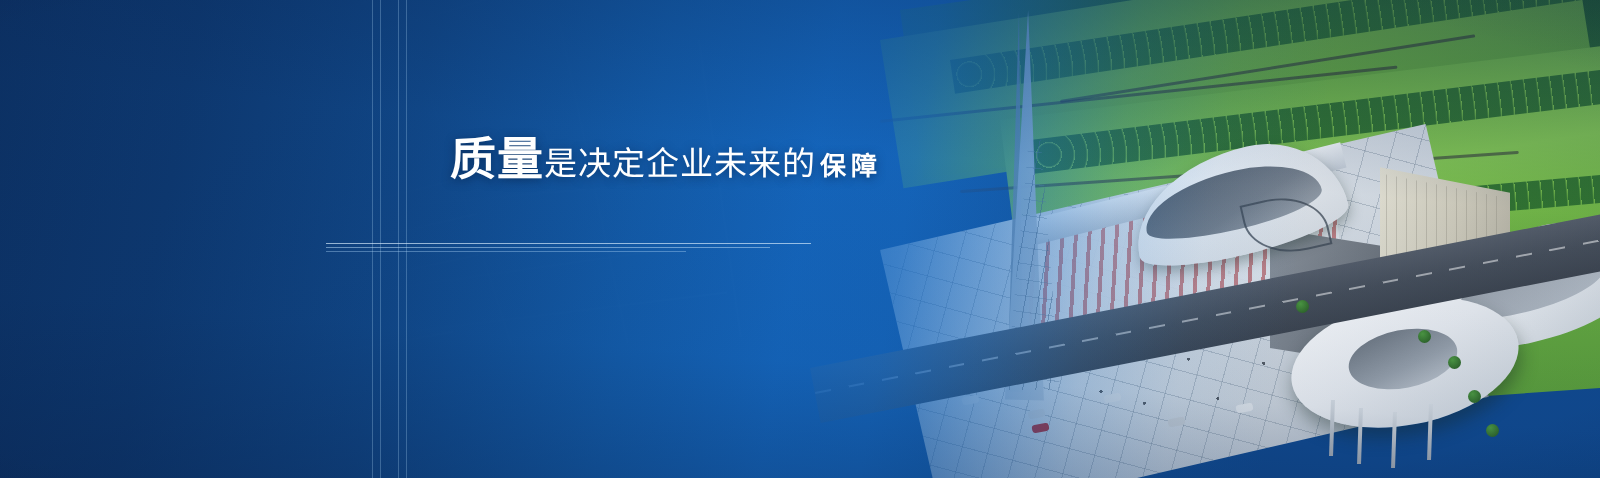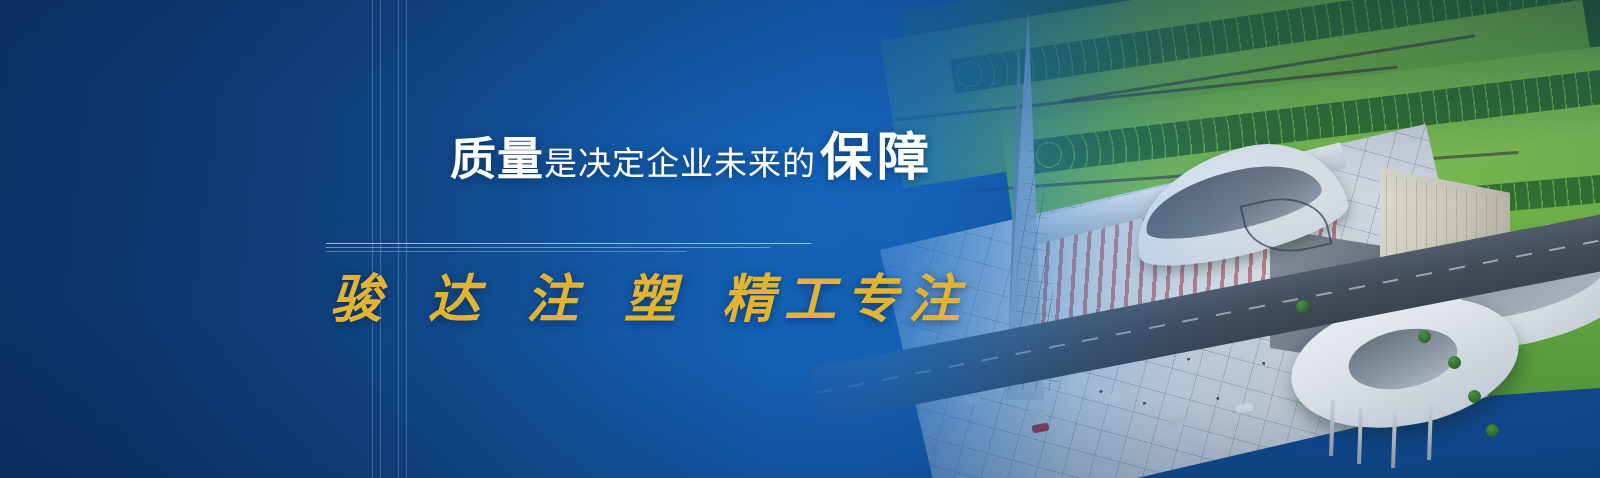--- a/index.html
+++ b/index.html
@@ -411,22 +411,22 @@
     letter-spacing: 1px;
     vertical-align: baseline;
   }
   .hl-mid {
     font-size: 33px;
     font-weight: 400;
     letter-spacing: 1px;
     vertical-align: baseline;
   }
   .hl-brush {
-    font-family: Liberation Mono, monospace;
-    font-size: 52px;
+    font-family: Liberation Serif, serif;
+    font-size: 26px;
     font-weight: 700;
     letter-spacing: 5px;
     vertical-align: baseline;
     padding-left: 4px;
   }
 
   .subline {
     position: absolute;
     left: 556px;
     top: 190px;
@@ -631,18 +631,15 @@
       <span class="hl-big">质量</span><span class="hl-mid">是决定企业未来的</span><span class="hl-brush">保障</span>
     </div>
 
 
     <div class="divider">
       <i></i>
       <i></i>
       <i></i>
     </div>
 
-    <div class="tagline">
-      <span class="gap">骏达注塑</span><span>精工专注</span>
-    </div>
 
   </div>
 </div>
 
 </body></html>

